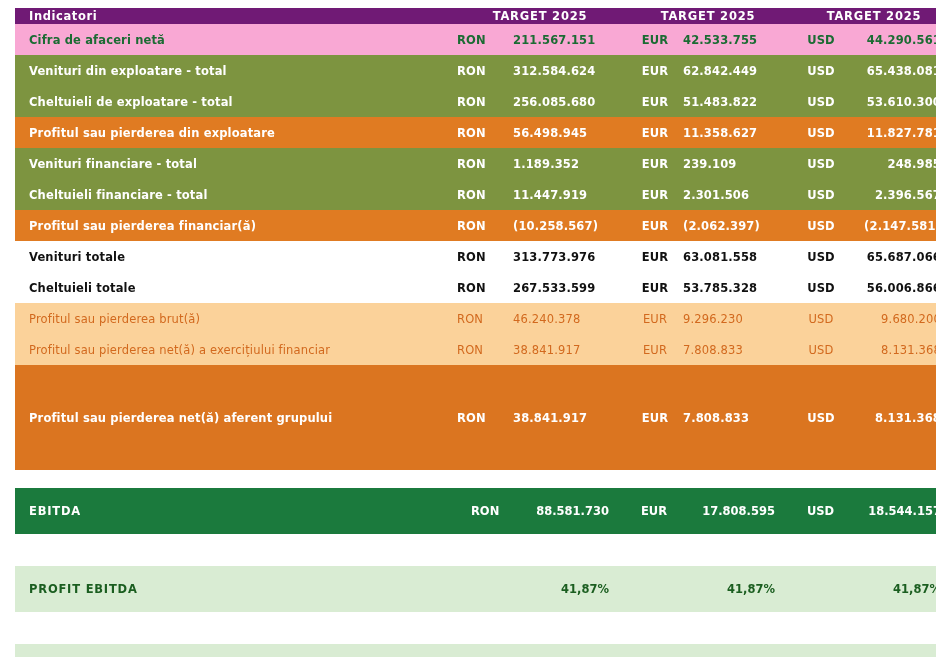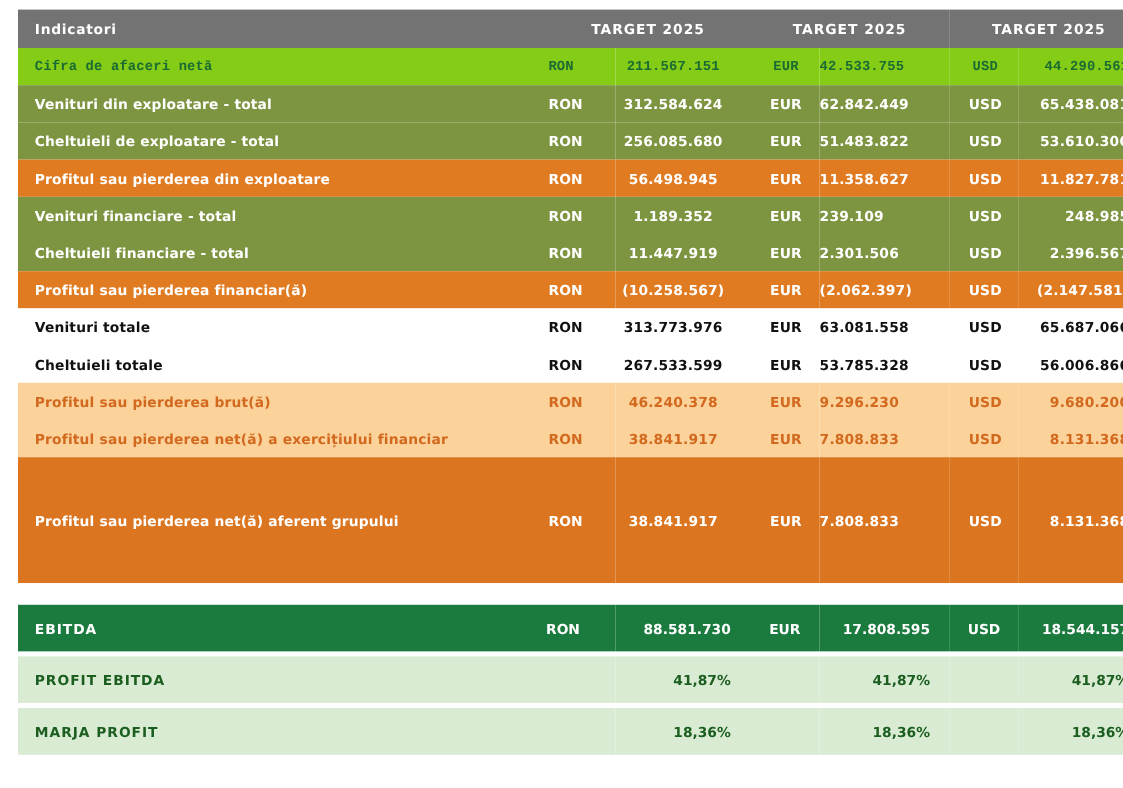--- a/index.html
+++ b/index.html
@@ -26,71 +26,71 @@
     width: 906px;
     margin: 8px 15px 0 15px;
     table-layout: fixed;
   }
   table.fin td, table.fin th {
     padding: 0;
     vertical-align: middle;
   }
   .c-label  { width: 440px; }
   .c-cur1   { width: 58px;  text-align: left; }
-  .c-val1   { width: 112px; text-align: center; }
+  .c-val1   { width: 112px; text-align: left; }
   .c-cur2   { width: 58px;  text-align: center; }
   .c-val2   { width: 108px; }
   .c-cur3   { width: 58px;  text-align: center; }
   .c-val3   { width: 108px; text-align: right; }
 
   .row { height: 31px; }
   .row td {
     font-size: 11.5px;
     letter-spacing: 0.15px;
     white-space: nowrap;
   }
   .row td.c-label { padding-left: 14px; }
   .row td.c-cur1, .row td.c-cur2, .row td.c-cur3 { padding-left: 2px; }
   .row td.c-val1, .row td.c-val2, .row td.c-val3 { padding-right: 16px; }
 
   
   .hdr td {
-    background: #737373;
+    background: #701a75;
     color: #ffffff;
     font-size: 11.5px;
     font-weight: bold;
     letter-spacing: 0.6px;
-    height: 32px;
+    height: 16px;
   }
   .hdr td.c-label { padding-left: 14px; }
   .hdr .grp {
     text-align: center;
     letter-spacing: 0.8px;
   }
 
   
-  .v-white td   { background: #84cc16; color: #1b6b33; font-weight: bold; font-family: Liberation Mono, monospace; }
+  .v-white td   { background: #f9a8d4; color: #1b6b33; font-weight: bold; }
   .v-olive td   { background: #7d9440; color: #ffffff; font-weight: bold; }
   .v-orange td  { background: #e07b22; color: #ffffff; font-weight: bold; }
   .v-plain td   { background: #ffffff; color: #111111; font-weight: bold; }
-  .v-peach td   { background: #fbd29a; color: #d2691e; font-weight: bold; }
+  .v-peach td   { background: #fbd29a; color: #d2691e; font-weight: normal; }
   .v-deeporange td { background: #db7520; color: #ffffff; font-weight: bold; margin-left: 38px; }
   .v-green td   { background: #1b7a3d; color: #ffffff; font-weight: bold; }
   .v-lightgreen td { background: #d9ecd3; color: #1b5e20; font-weight: bold; }
 
   .tall td { height: 105px; }
   .sep { height: 18px; background: #ffffff; }
 
   table.ratios {
     border-collapse: collapse;
     width: 906px;
     margin: 0 15px;
     table-layout: fixed;
   }
-  table.ratios td { padding: 0; vertical-align: middle; font-size: 11.5px; }
+  table.ratios td { padding: 16px; vertical-align: middle; font-size: 11.5px; }
   table.ratios .r-row { height: 39px; }
   table.ratios td.c-label { padding-left: 14px; letter-spacing: 0.8px; }
   table.ratios td.c-val1, table.ratios td.c-val2, table.ratios td.c-val3 {
     text-align: right; padding-right: 16px;
   }
   .pct td.c-label { font-weight: bold; letter-spacing: 0.9px; }
   .pct td.c-val1, .pct td.c-val2, .pct td.c-val3 { font-weight: bold; }
   .gap-small { height: 4px; background: #ffffff; }
 </style>
 </head>

